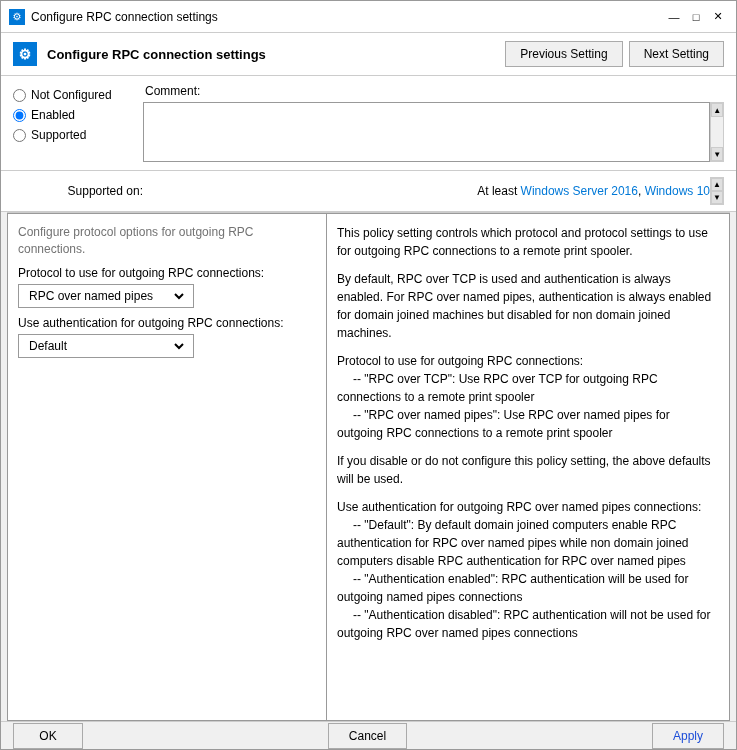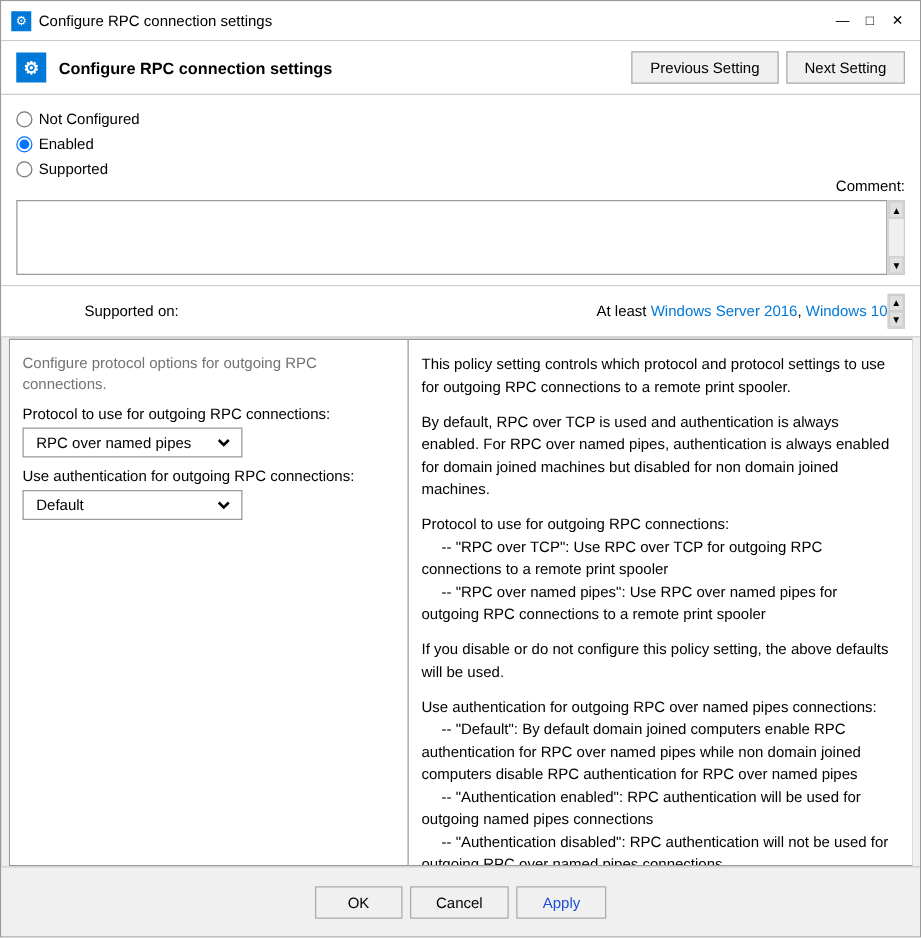--- a/index.html
+++ b/index.html
@@ -94,21 +94,20 @@
       cursor: pointer;
       font-size: 12px;
     }
 
     .config-area {
       background: #fff;
       border-bottom: 1px solid #ccc;
       display: flex;
       padding: 8px 12px;
       gap: 0;
-      flex-direction: column;
     }
     .radio-group {
       display: flex;
       flex-direction: column;
       gap: 6px;
       min-width: 130px;
       padding-top: 4px;
     }
     .radio-item {
       display: flex;
@@ -125,21 +124,20 @@
     }
     .comment-section {
       flex: 1;
       display: flex;
       flex-direction: column;
       gap: 4px;
     }
     .comment-label {
       font-size: 12px;
       margin-left: 2px;
-      text-align: right;
     }
     .comment-box {
       border: 1px solid #999;
       background: white;
       height: 60px;
       width: 100%;
       resize: none;
       font-size: 12px;
       padding: 2px;
     }
@@ -256,25 +254,25 @@
       margin-bottom: 10px;
     }
     .right-panel .indent {
       margin-left: 16px;
     }
 
     .footer {
       background: #f0f0f0;
       border-top: 1px solid #ccc;
       display: flex;
-      justify-content: center;
+      justify-content: space-between;
       align-items: center;
       padding: 8px 12px;
       gap: 6px;
-      height: 56px;
+      height: 28px;
     }
     .footer-btn {
       padding: 5px 20px;
       background: #f0f0f0;
       border: 1px solid #aaa;
       cursor: pointer;
       font-size: 12px;
       min-width: 70px;
     }
     .footer-btn.disabled {

